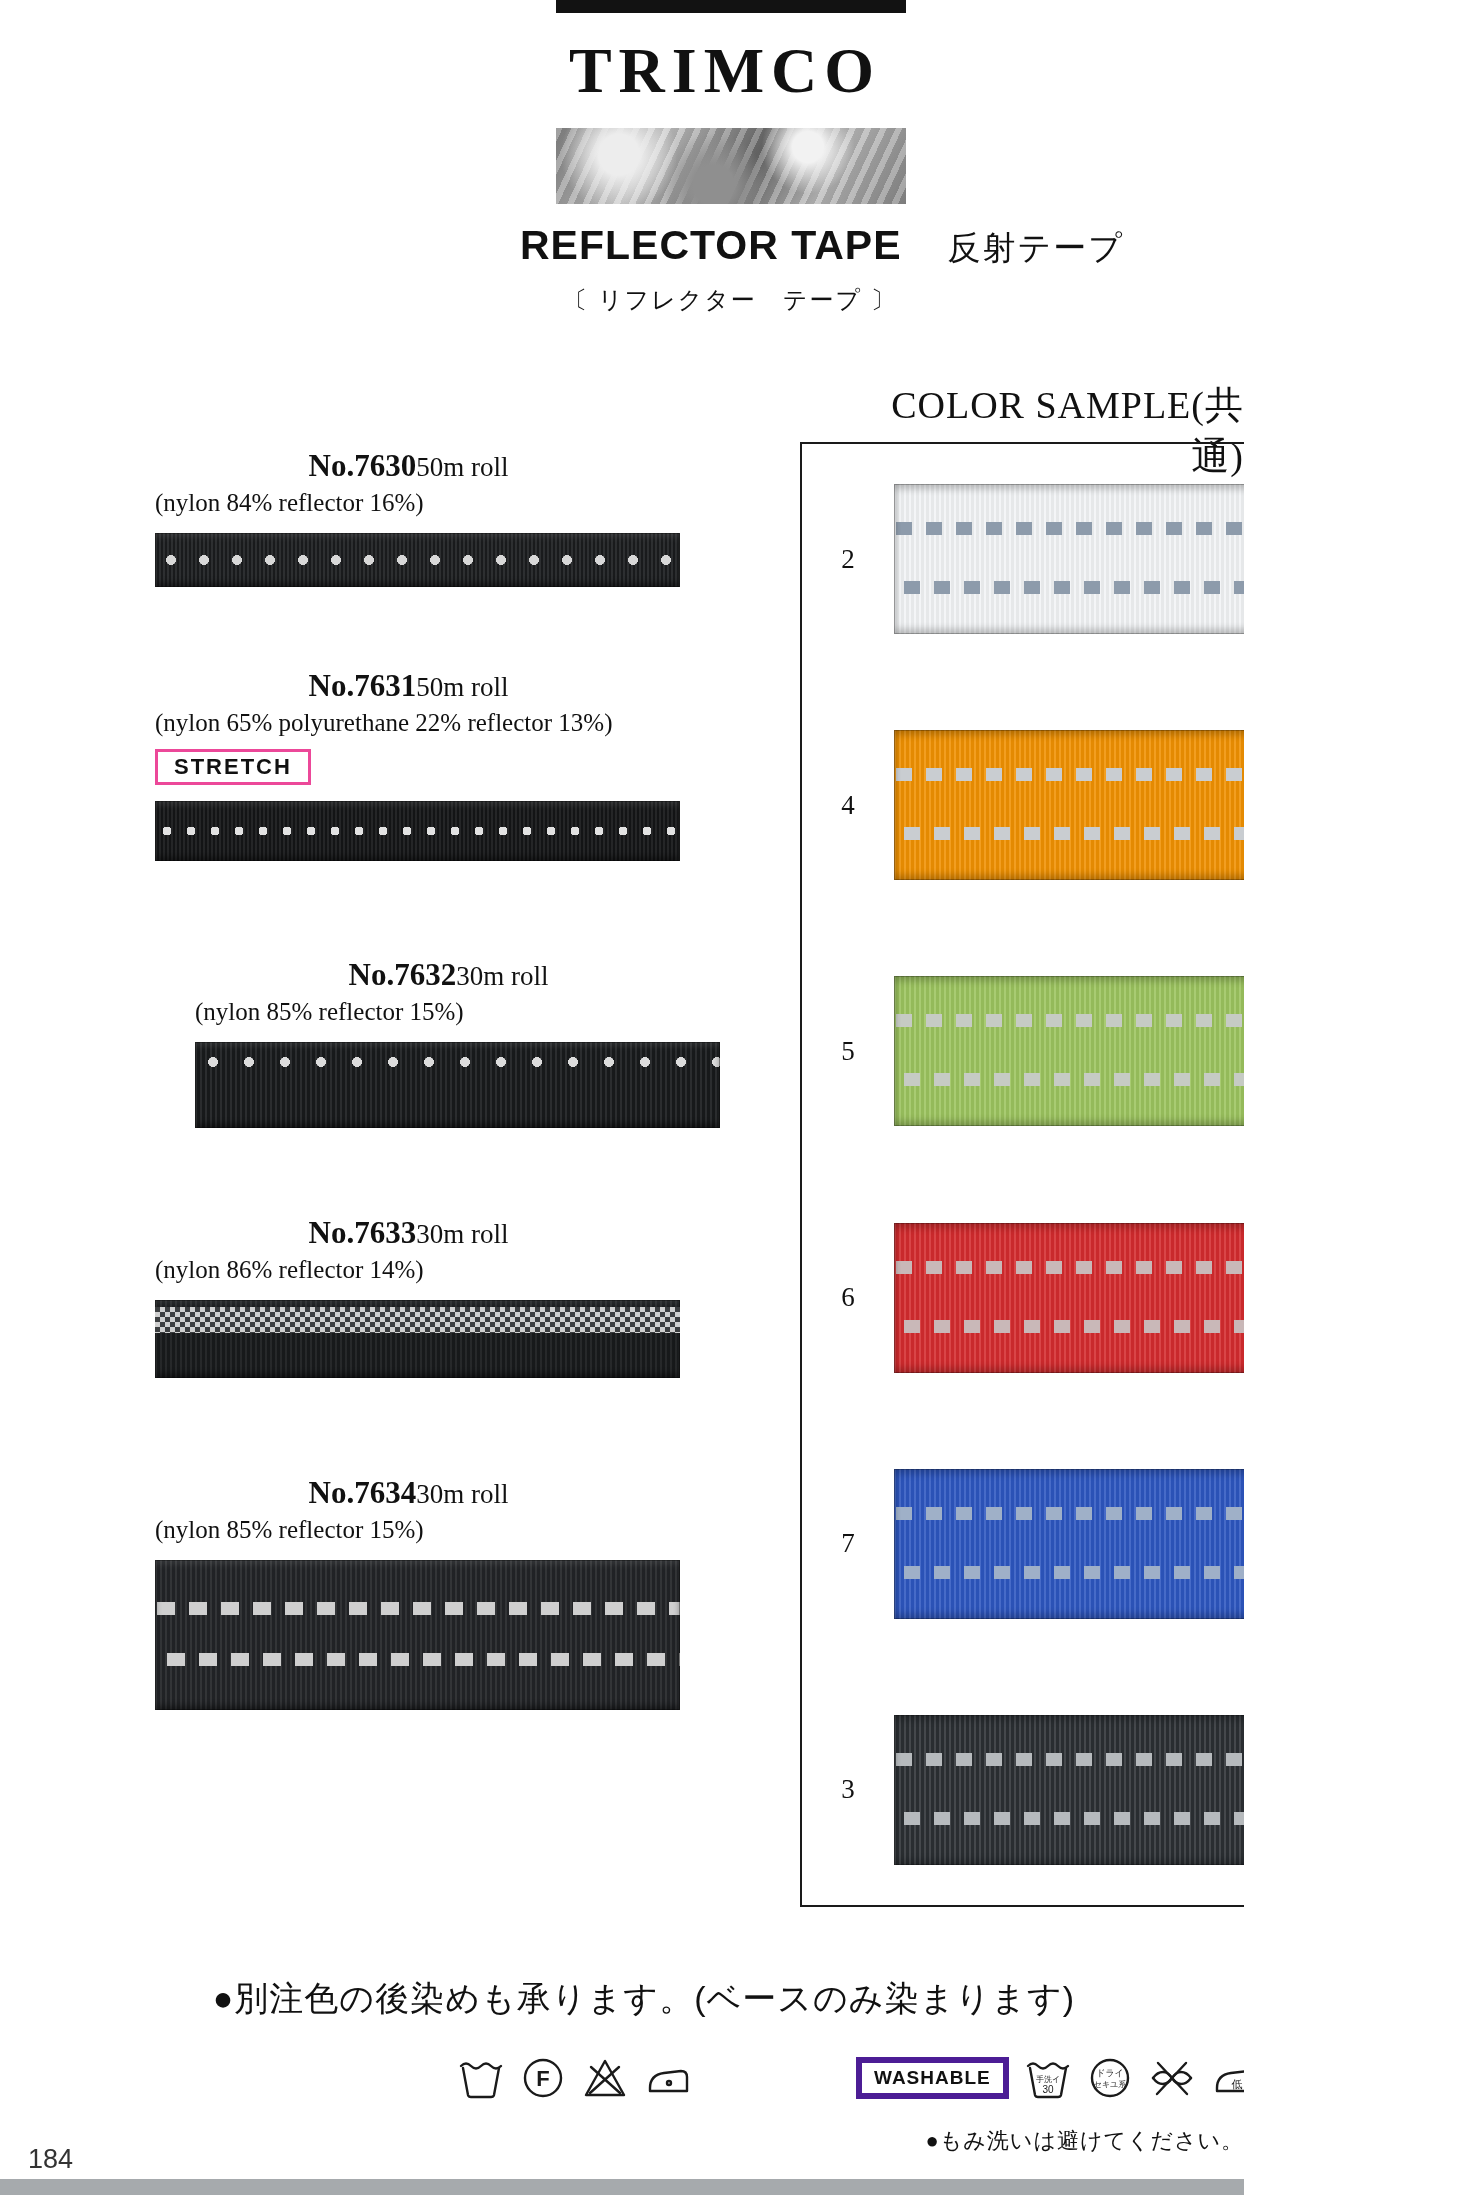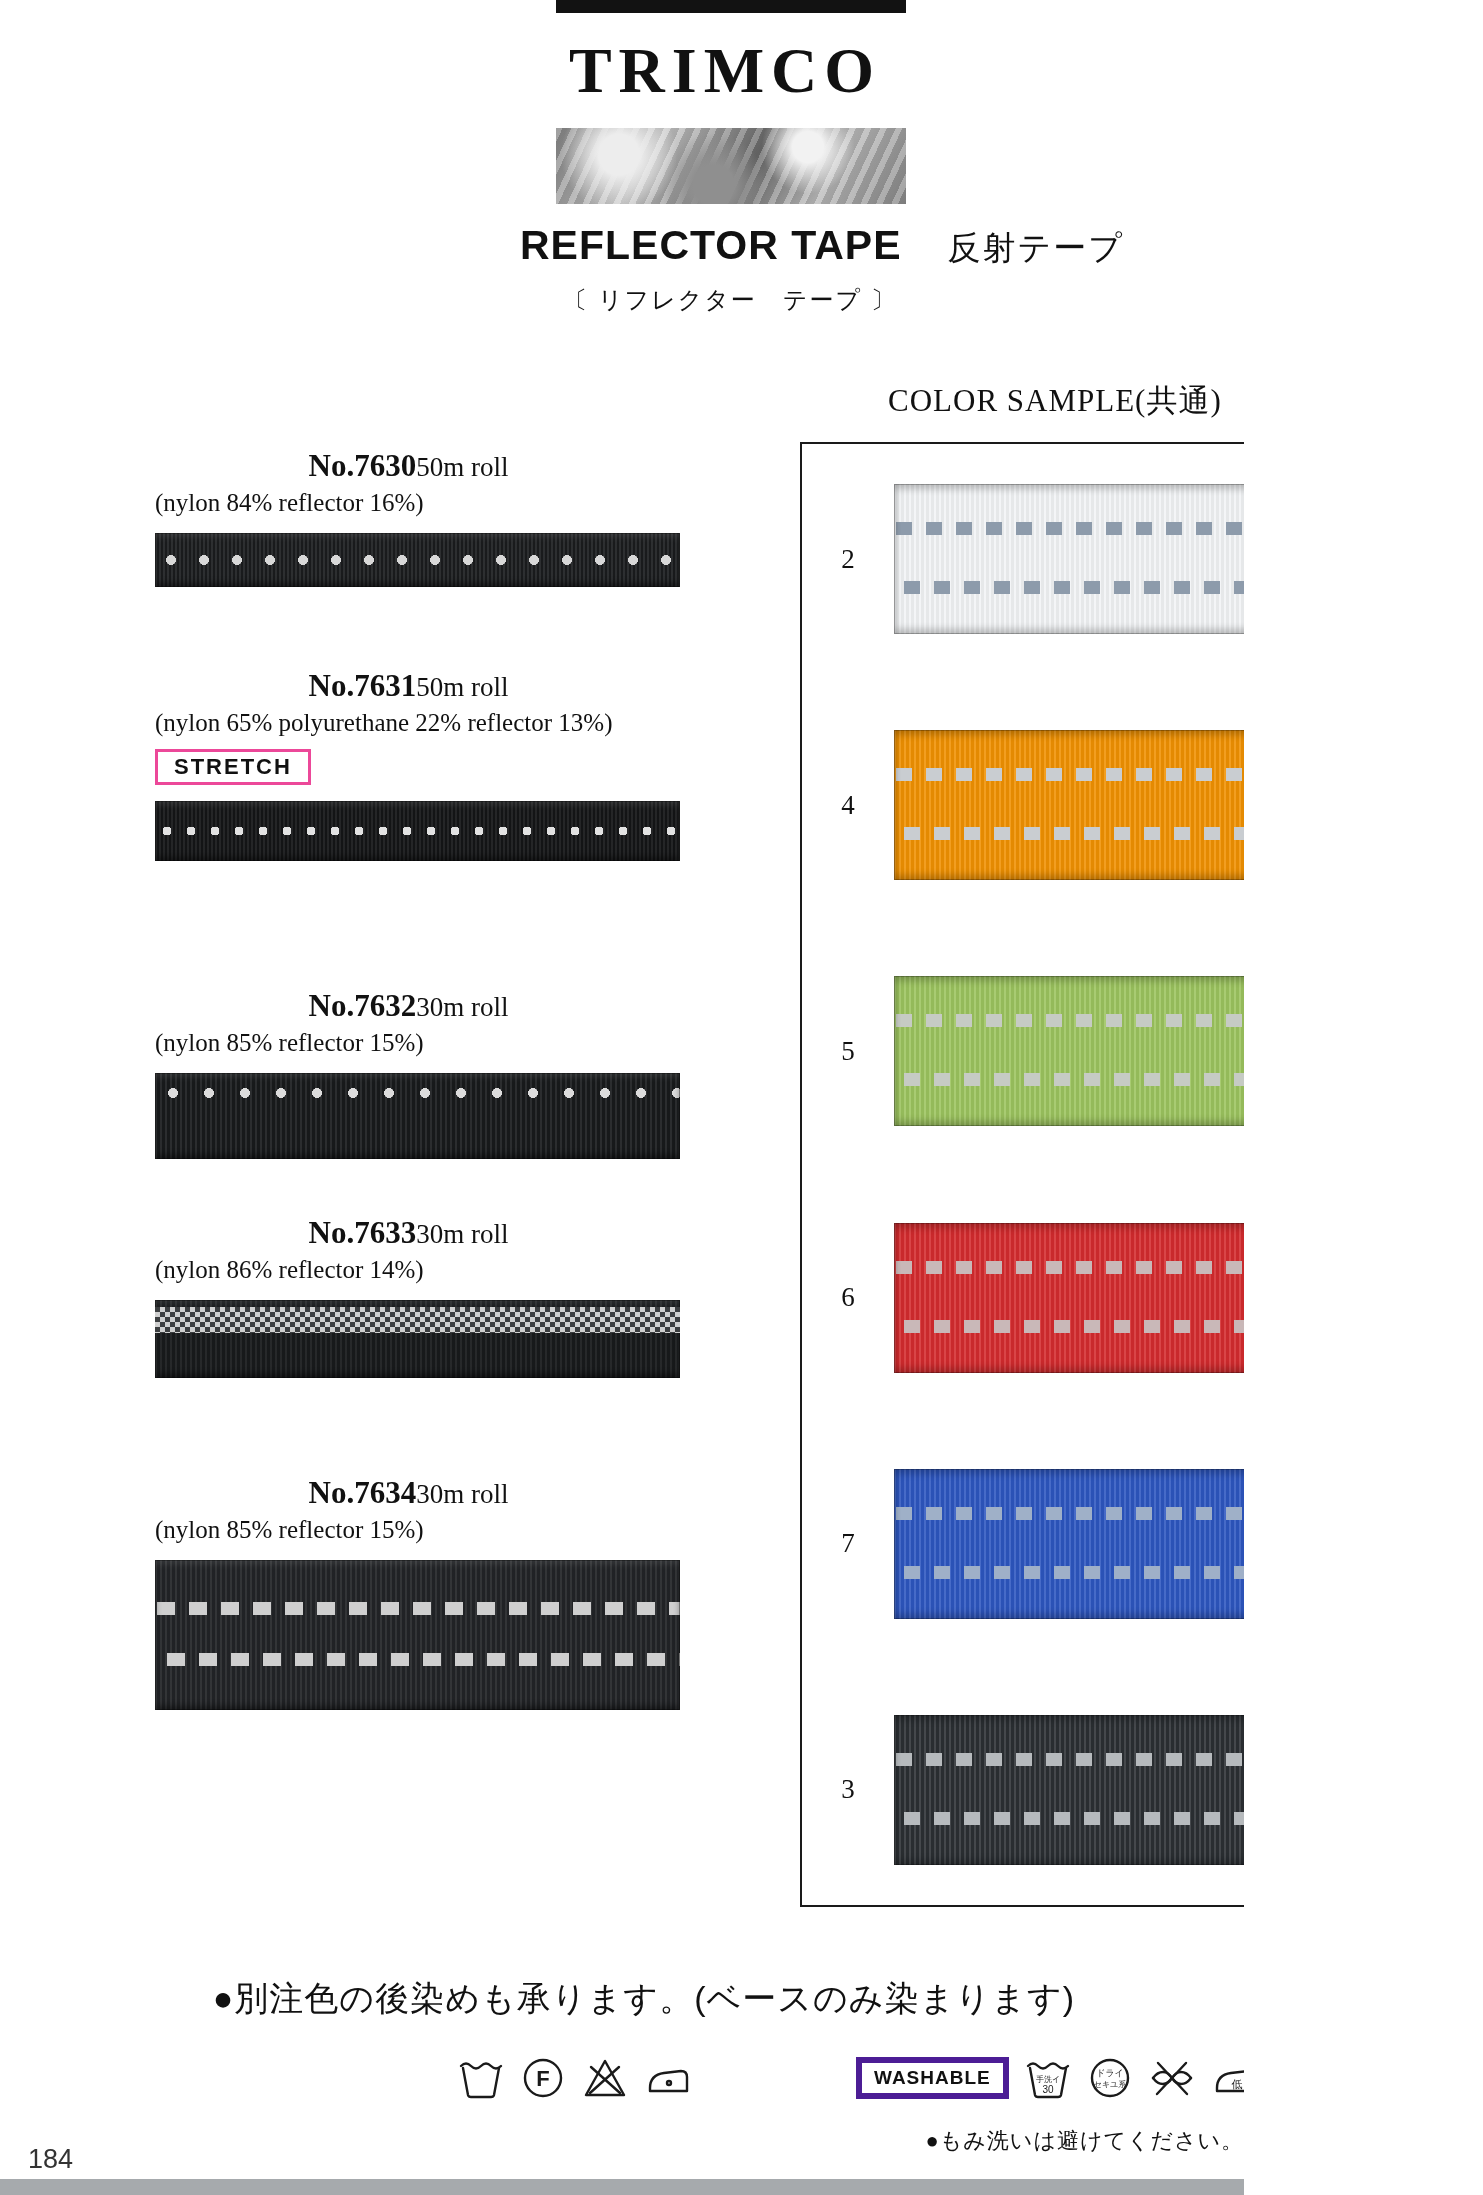--- a/index.html
+++ b/index.html
@@ -58,21 +58,21 @@
   .tape-7634{height:150px;
     background-image:
       linear-gradient(90deg, var(--dash,#cfcfcf) 0 18px, transparent 18px),
       linear-gradient(90deg, var(--dash,#cfcfcf) 0 18px, transparent 18px),
       repeating-linear-gradient(90deg, rgba(255,255,255,.06) 0 2px, rgba(0,0,0,.15) 2px 5px);
     background-size:32px 13px, 32px 13px, auto;
     background-position:2px 42px, 12px 93px, 0 0;
     background-repeat:repeat-x, repeat-x, repeat;}
 
   
-  .cs-heading{position:absolute;left:888px;top:380px;font-size:31px;letter-spacing:1px;}
+  .cs-heading{position:absolute;left:888px;top:380px;font-size:38px;letter-spacing:1px;text-align:right;}
   .cs-box{position:absolute;left:800px;top:442px;width:530px;height:1465px;border:2px solid #1a1a1a;
     display:flex;flex-direction:column;justify-content:space-between;padding:40px 0;box-sizing:border-box;}
   .cs-row{display:flex;align-items:center;}
   .cs-num{width:92px;text-align:center;font-size:27px;}
   .swatch{width:375px;height:150px;background-color:var(--base,#ccc);
     background-image:
       linear-gradient(90deg, var(--dash,#bbb) 0 16px, transparent 16px),
       linear-gradient(90deg, var(--dash,#bbb) 0 16px, transparent 16px),
       repeating-linear-gradient(90deg, rgba(255,255,255,.12) 0 2px, rgba(0,0,0,.05) 2px 5px);
     background-size:30px 13px, 30px 13px, auto;
@@ -125,21 +125,21 @@
   <div class="product" style="top:668px;">
     <div class="p-head">
       <span class="p-no">No.7631</span>
       <span class="p-roll">50m roll</span>
     </div>
     <div class="p-comp">(nylon 65% polyurethane 22% reflector 13%)</div>
     <span class="stretch-badge">STRETCH</span>
     <div class="tape tape-7631" style="--base: #17181a; --dash: #e2e2e2;"></div>
   </div>
 
-  <div class="product" style="top:988px;">
+  <div class="product" style="top:957px;margin-left:40px;">
     <div class="p-head">
       <span class="p-no">No.7632</span>
       <span class="p-roll">30m roll</span>
     </div>
     <div class="p-comp">(nylon 85% reflector 15%)</div>
     <div class="tape tape-7632" style="--base: #1b1d1f; --dash: #dcdcdc;"></div>
   </div>
 
   <div class="product" style="top:1215px;">
     <div class="p-head">

